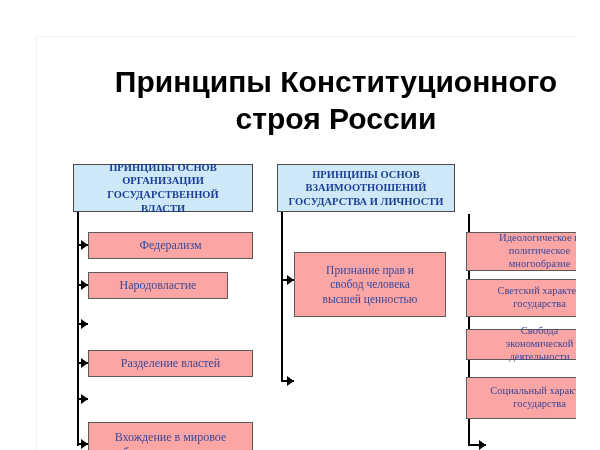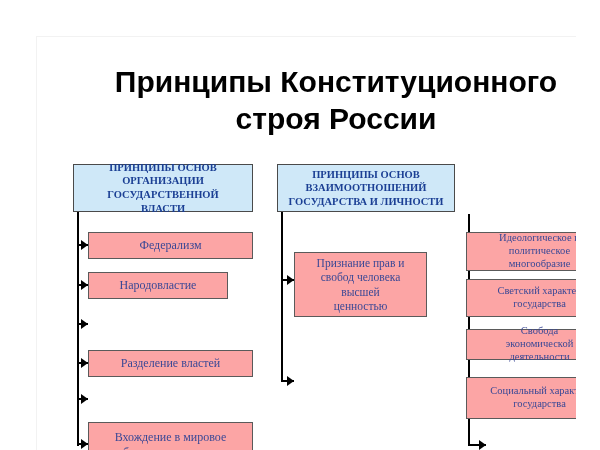--- a/index.html
+++ b/index.html
@@ -44,21 +44,21 @@
   .box{
     position:absolute;
     background:#fca5a5;
     border:1px solid var(--item-border);
     color:var(--item-text);
     display:flex;align-items:center;justify-content:center;
     text-align:center;
     font-size:12px;line-height:1.25;
     padding:2px 10px;
   }
-  .box.c2{font-size:11.5px;width:133px;left:245px;padding:2px 20px;}
+  .box.c2{font-size:11.5px;width:152px;left:245px;padding:2px 20px;}
   .box.c3{font-size:10.5px;line-height:1.22;width:147px;left:417px;padding:1px 19px;}
   .vline{
     position:absolute;width:2px;
     background:var(--connector);
   }
   .arrow{
     position:absolute;height:2px;
     background:var(--connector);
   }
   .arrow::after{

